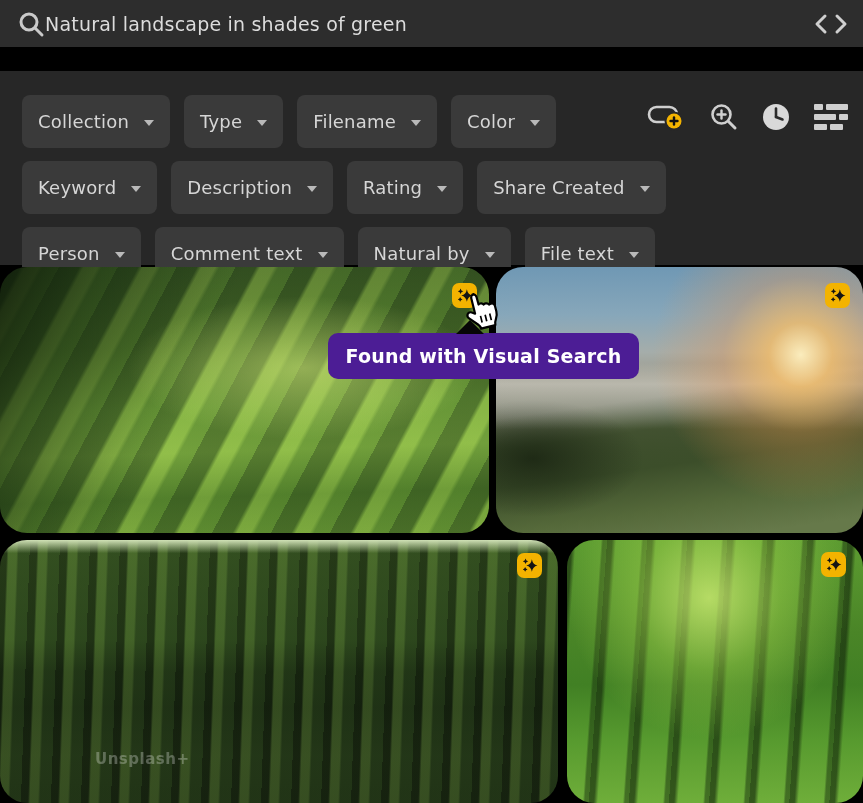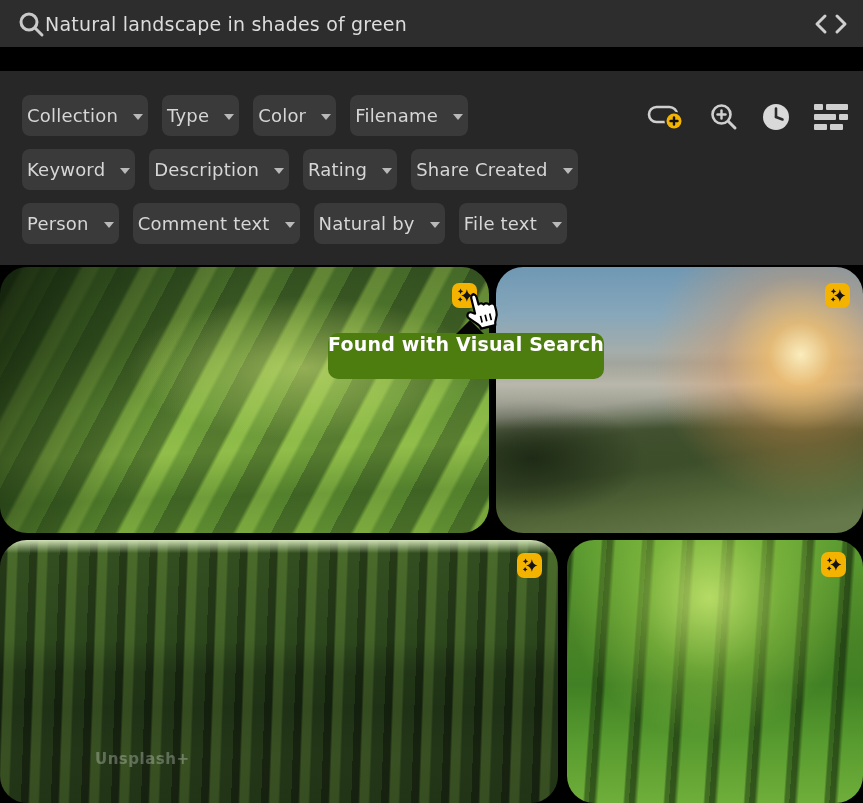--- a/index.html
+++ b/index.html
@@ -27,23 +27,23 @@
   }
   .angle-icons{display:flex;align-items:center;gap:4px;margin-right:14px;cursor:pointer;}
   
   .filter-panel{
     position:absolute;left:0;top:71px;width:863px;height:194px;
     background:var(--panel);
   }
   .filter-rows{position:absolute;left:22px;top:24px;display:flex;flex-direction:column;gap:13px;}
   .filter-row{display:flex;gap:14px;}
   .filter-btn{
-    height:41px;background:var(--button);border:none;border-radius:8px;
+    height:53px;background:var(--button);border:none;border-radius:8px;
     color:var(--text);font-size:18px;font-family:inherit;letter-spacing:.2px;
-    display:inline-flex;align-items:center;gap:15px;padding:0 5px;cursor:pointer;
+    display:inline-flex;align-items:center;gap:15px;padding:0 16px;cursor:pointer;
   }
   .chev{
     width:0;height:0;border-left:5.5px solid transparent;border-right:5.5px solid transparent;
     border-top:6px solid #b9b9b9;display:inline-block;margin-top:2px;
   }
   .icon-toolbar{
     position:absolute;left:646px;top:26px;width:202px;height:40px;
     display:flex;align-items:center;justify-content:space-between;
   }
   .tool-btn{background:none;border:none;padding:0;cursor:pointer;display:flex;align-items:center;}
@@ -80,22 +80,22 @@
   .badge{
     position:absolute;width:25px;height:25px;border-radius:7px;background:var(--accent);
     display:flex;align-items:center;justify-content:center;cursor:pointer;
   }
   .watermark{
     position:absolute;left:95px;top:210px;color:rgba(255,255,255,.28);
     font-size:15px;font-weight:bold;letter-spacing:.5px;
   }
   
   .tooltip{
-    position:absolute;left:328px;top:333px;width:276px;height:46px;background:#4d7c0f;
-    border-radius:10px;display:flex;justify-content:center;z-index:30;
+    position:absolute;left:328px;top:333px;width:311px;height:46px;background:#4c1d95;
+    border-radius:10px;display:flex;align-items:center;justify-content:center;z-index:30;
   }
   .tooltip-text{color:#fff;font-size:19px;font-weight:bold;letter-spacing:.2px;}
   .tooltip-arrow{
     position:absolute;left:128px;top:-13px;width:0;height:0;
     border-left:14px solid transparent;border-right:14px solid transparent;
     border-bottom:14px solid #060606;
   }
   .cursor{position:absolute;left:461px;top:290px;z-index:40;pointer-events:none;}
 </style>
 </head>
@@ -124,25 +124,25 @@
     <div class="filter-row">
       <button class="filter-btn">
         <span>Collection</span>
         <span class="chev"></span>
       </button>
       <button class="filter-btn">
         <span>Type</span>
         <span class="chev"></span>
       </button>
       <button class="filter-btn">
+        <span>Filename</span>
+        <span class="chev"></span>
+      </button>
+      <button class="filter-btn">
         <span>Color</span>
-        <span class="chev"></span>
-      </button>
-      <button class="filter-btn">
-        <span>Filename</span>
         <span class="chev"></span>
       </button>
     </div>
     <div class="filter-row">
       <button class="filter-btn">
         <span>Keyword</span>
         <span class="chev"></span>
       </button>
       <button class="filter-btn">
         <span>Description</span>

